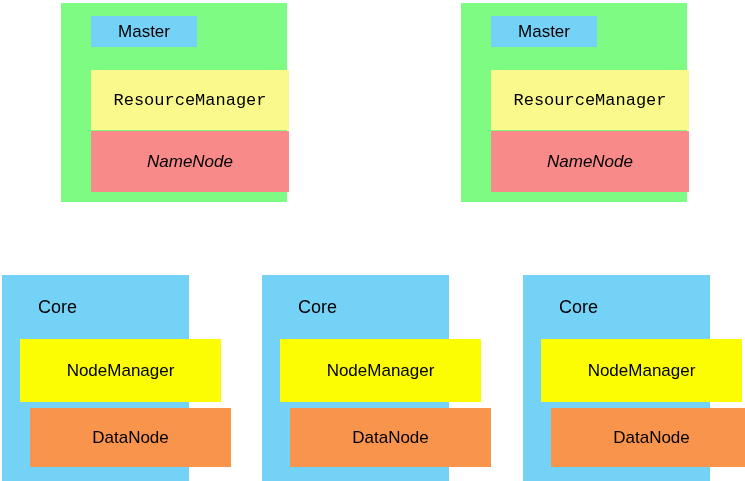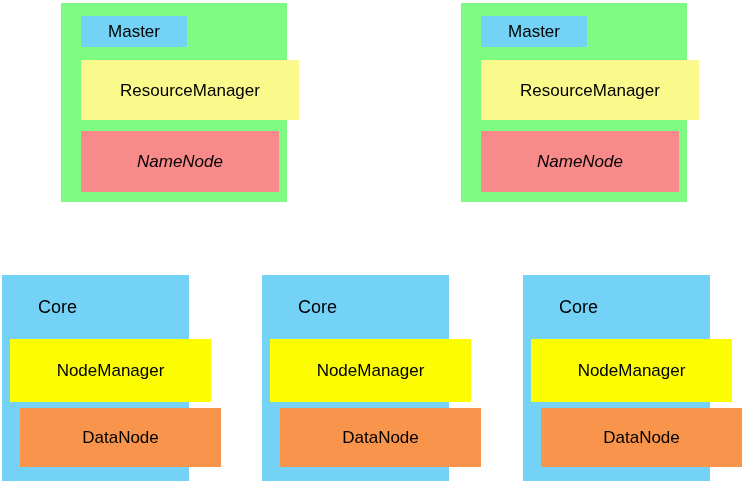--- a/index.html
+++ b/index.html
@@ -24,24 +24,24 @@
   .stage{position:absolute;inset:0;width:745px;height:481px;}
   .group{position:absolute;box-sizing:border-box;}
   .master-group{
     width:226px;height:199px;top:3px;
     background:var(--master-bg);
   }
   .master-group.g1{left:61px;}
   .master-group.g2{left:461px;}
   .chip{
     position:absolute;display:flex;align-items:center;justify-content:center;
-    font-size:17px;line-height:1;box-sizing:border-box;white-space:nowrap;
+    font-size:17px;line-height:1;box-sizing:border-box;white-space:nowrap;margin-left:10px;
   }
   .m-label{left:20px;top:13px;width:106px;height:31px;background:var(--blue);}
-  .m-rm{left:20px;top:57px;width:218px;height:60px;background:var(--resource-manager-bg);}
+  .m-rm{left:20px;top:67px;width:198px;height:60px;background:var(--resource-manager-bg);font-family:Liberation Mono, monospace;}
   .m-nn{left:20px;top:128px;width:198px;height:61px;background:var(--name-node-bg);font-style:italic;}
   .core-group{
     width:187px;height:206px;top:275px;
     background:var(--blue);
   }
   .core-group.c1{left:2px;}
   .core-group.c2{left:262px;}
   .core-group.c3{left:523px;}
   .c-label{
     position:absolute;left:36px;top:22px;font-size:18px;line-height:1.2;

